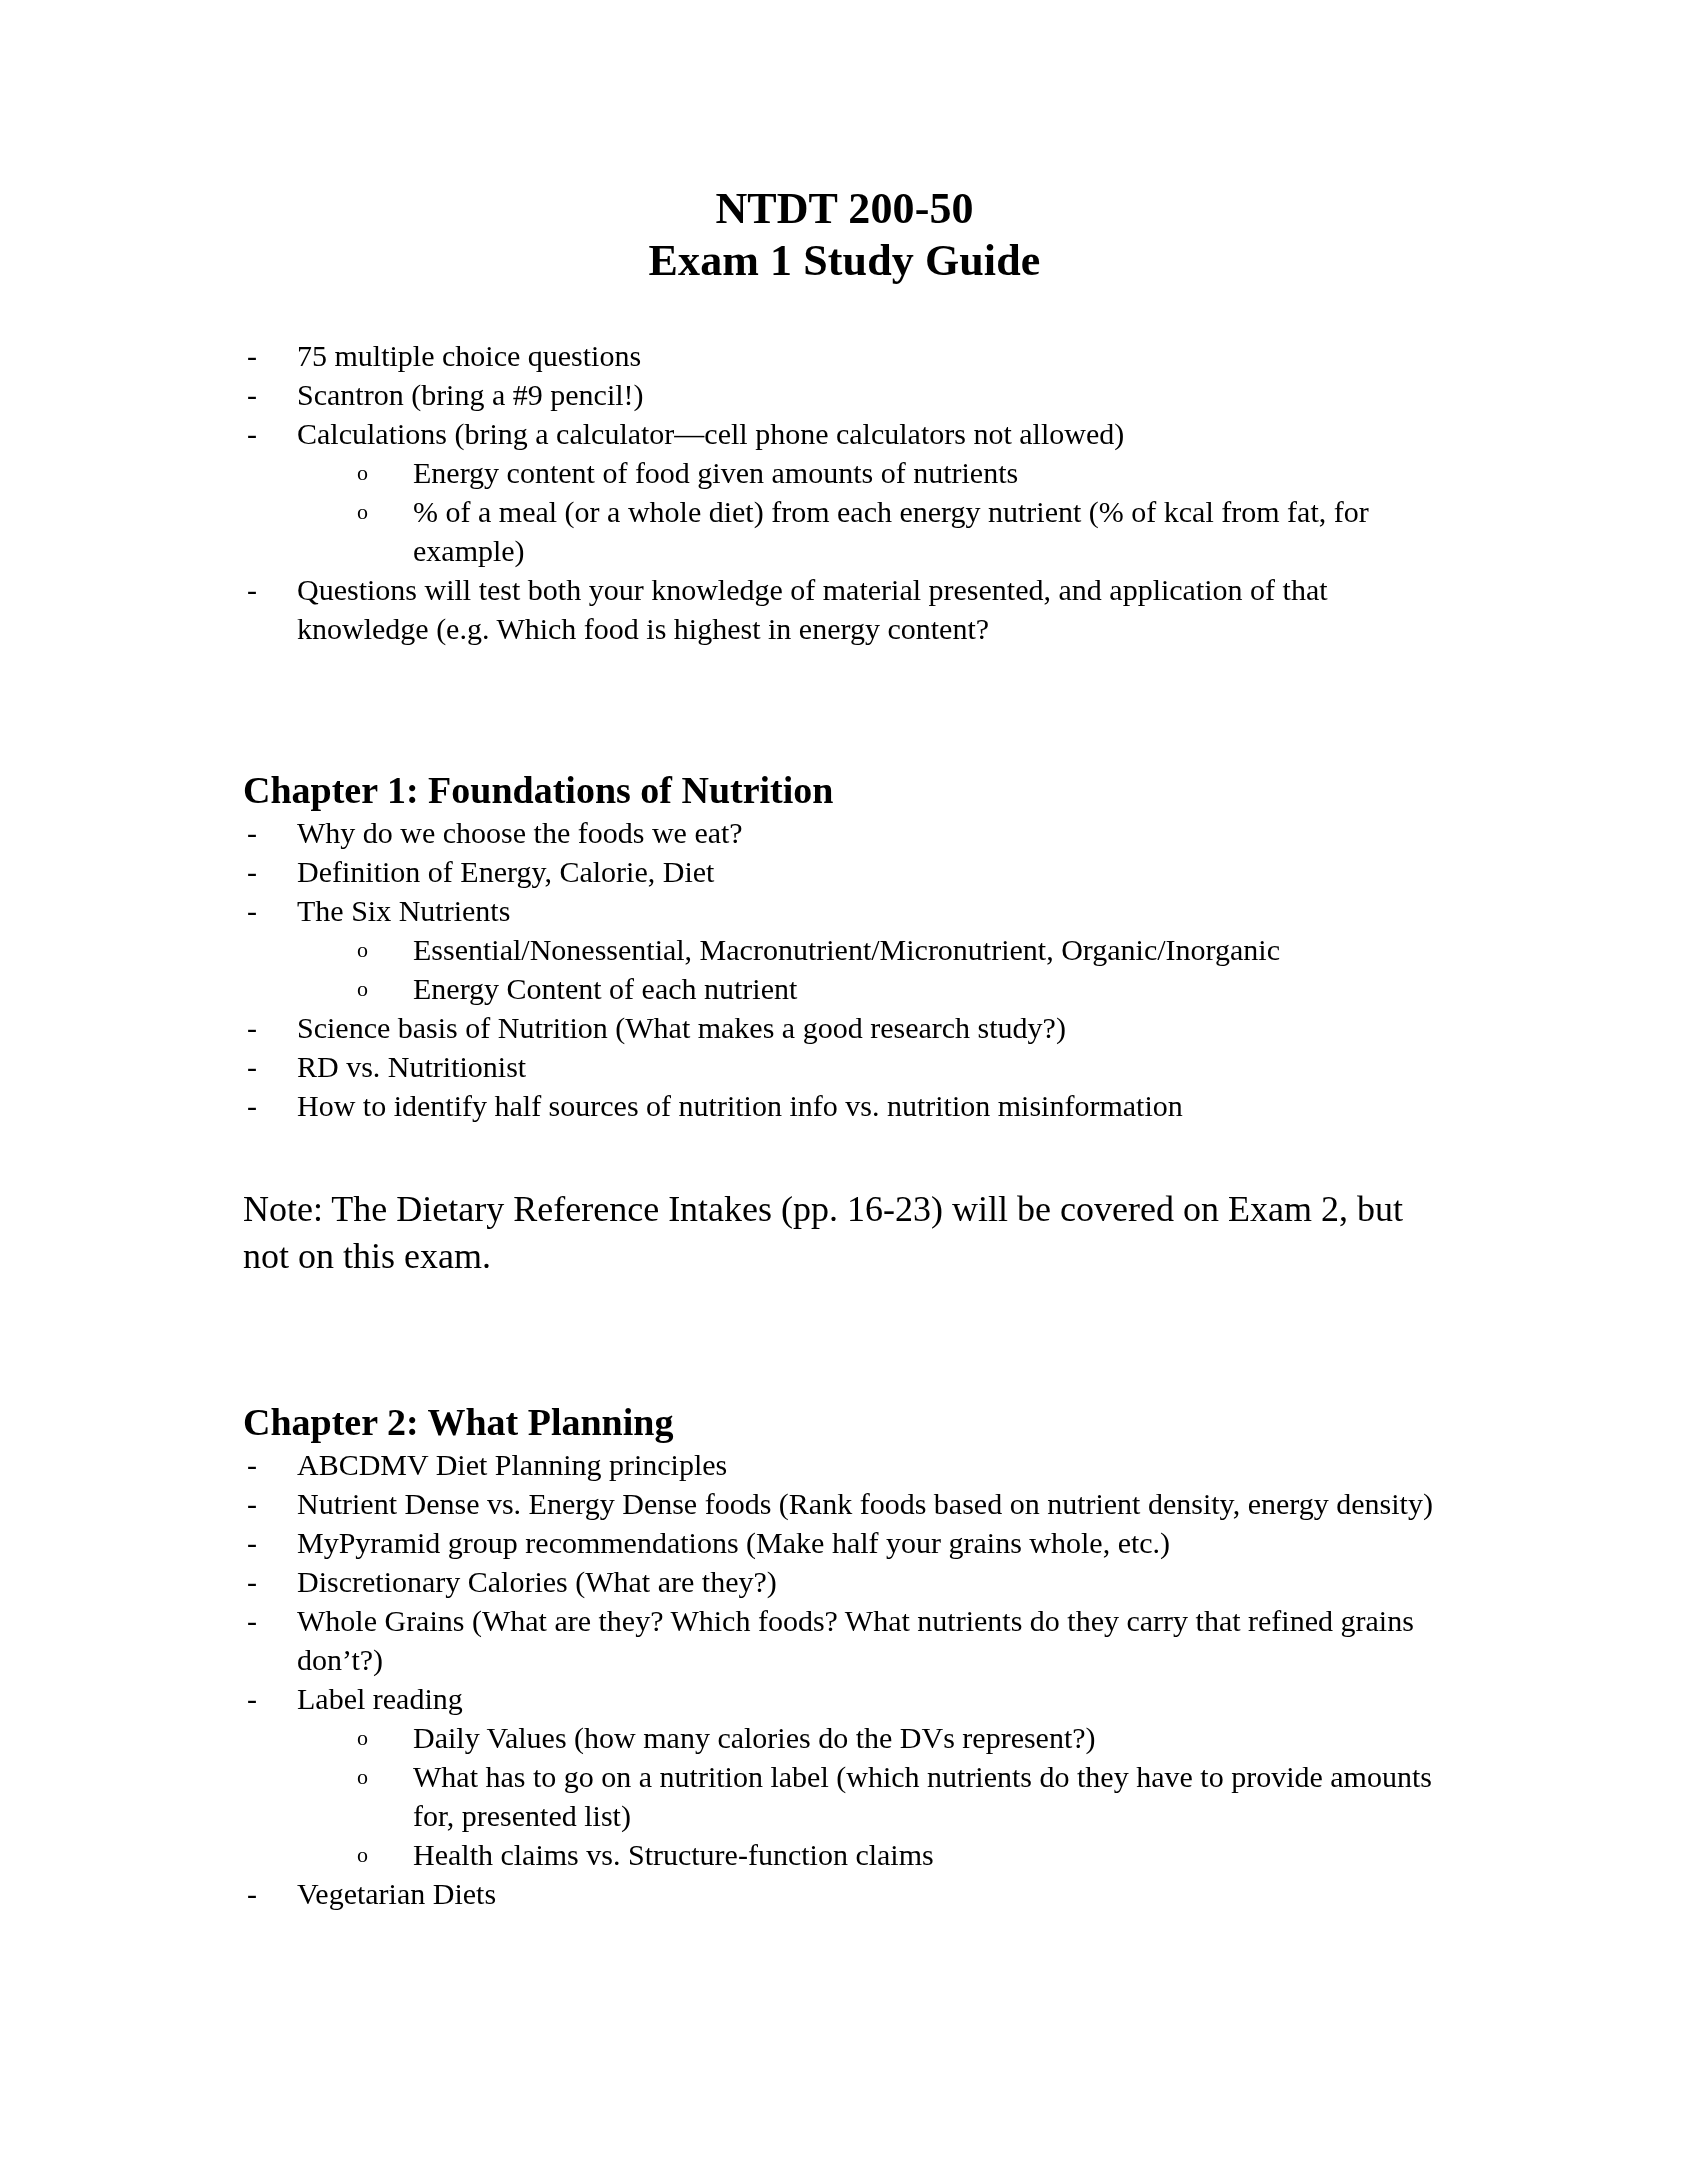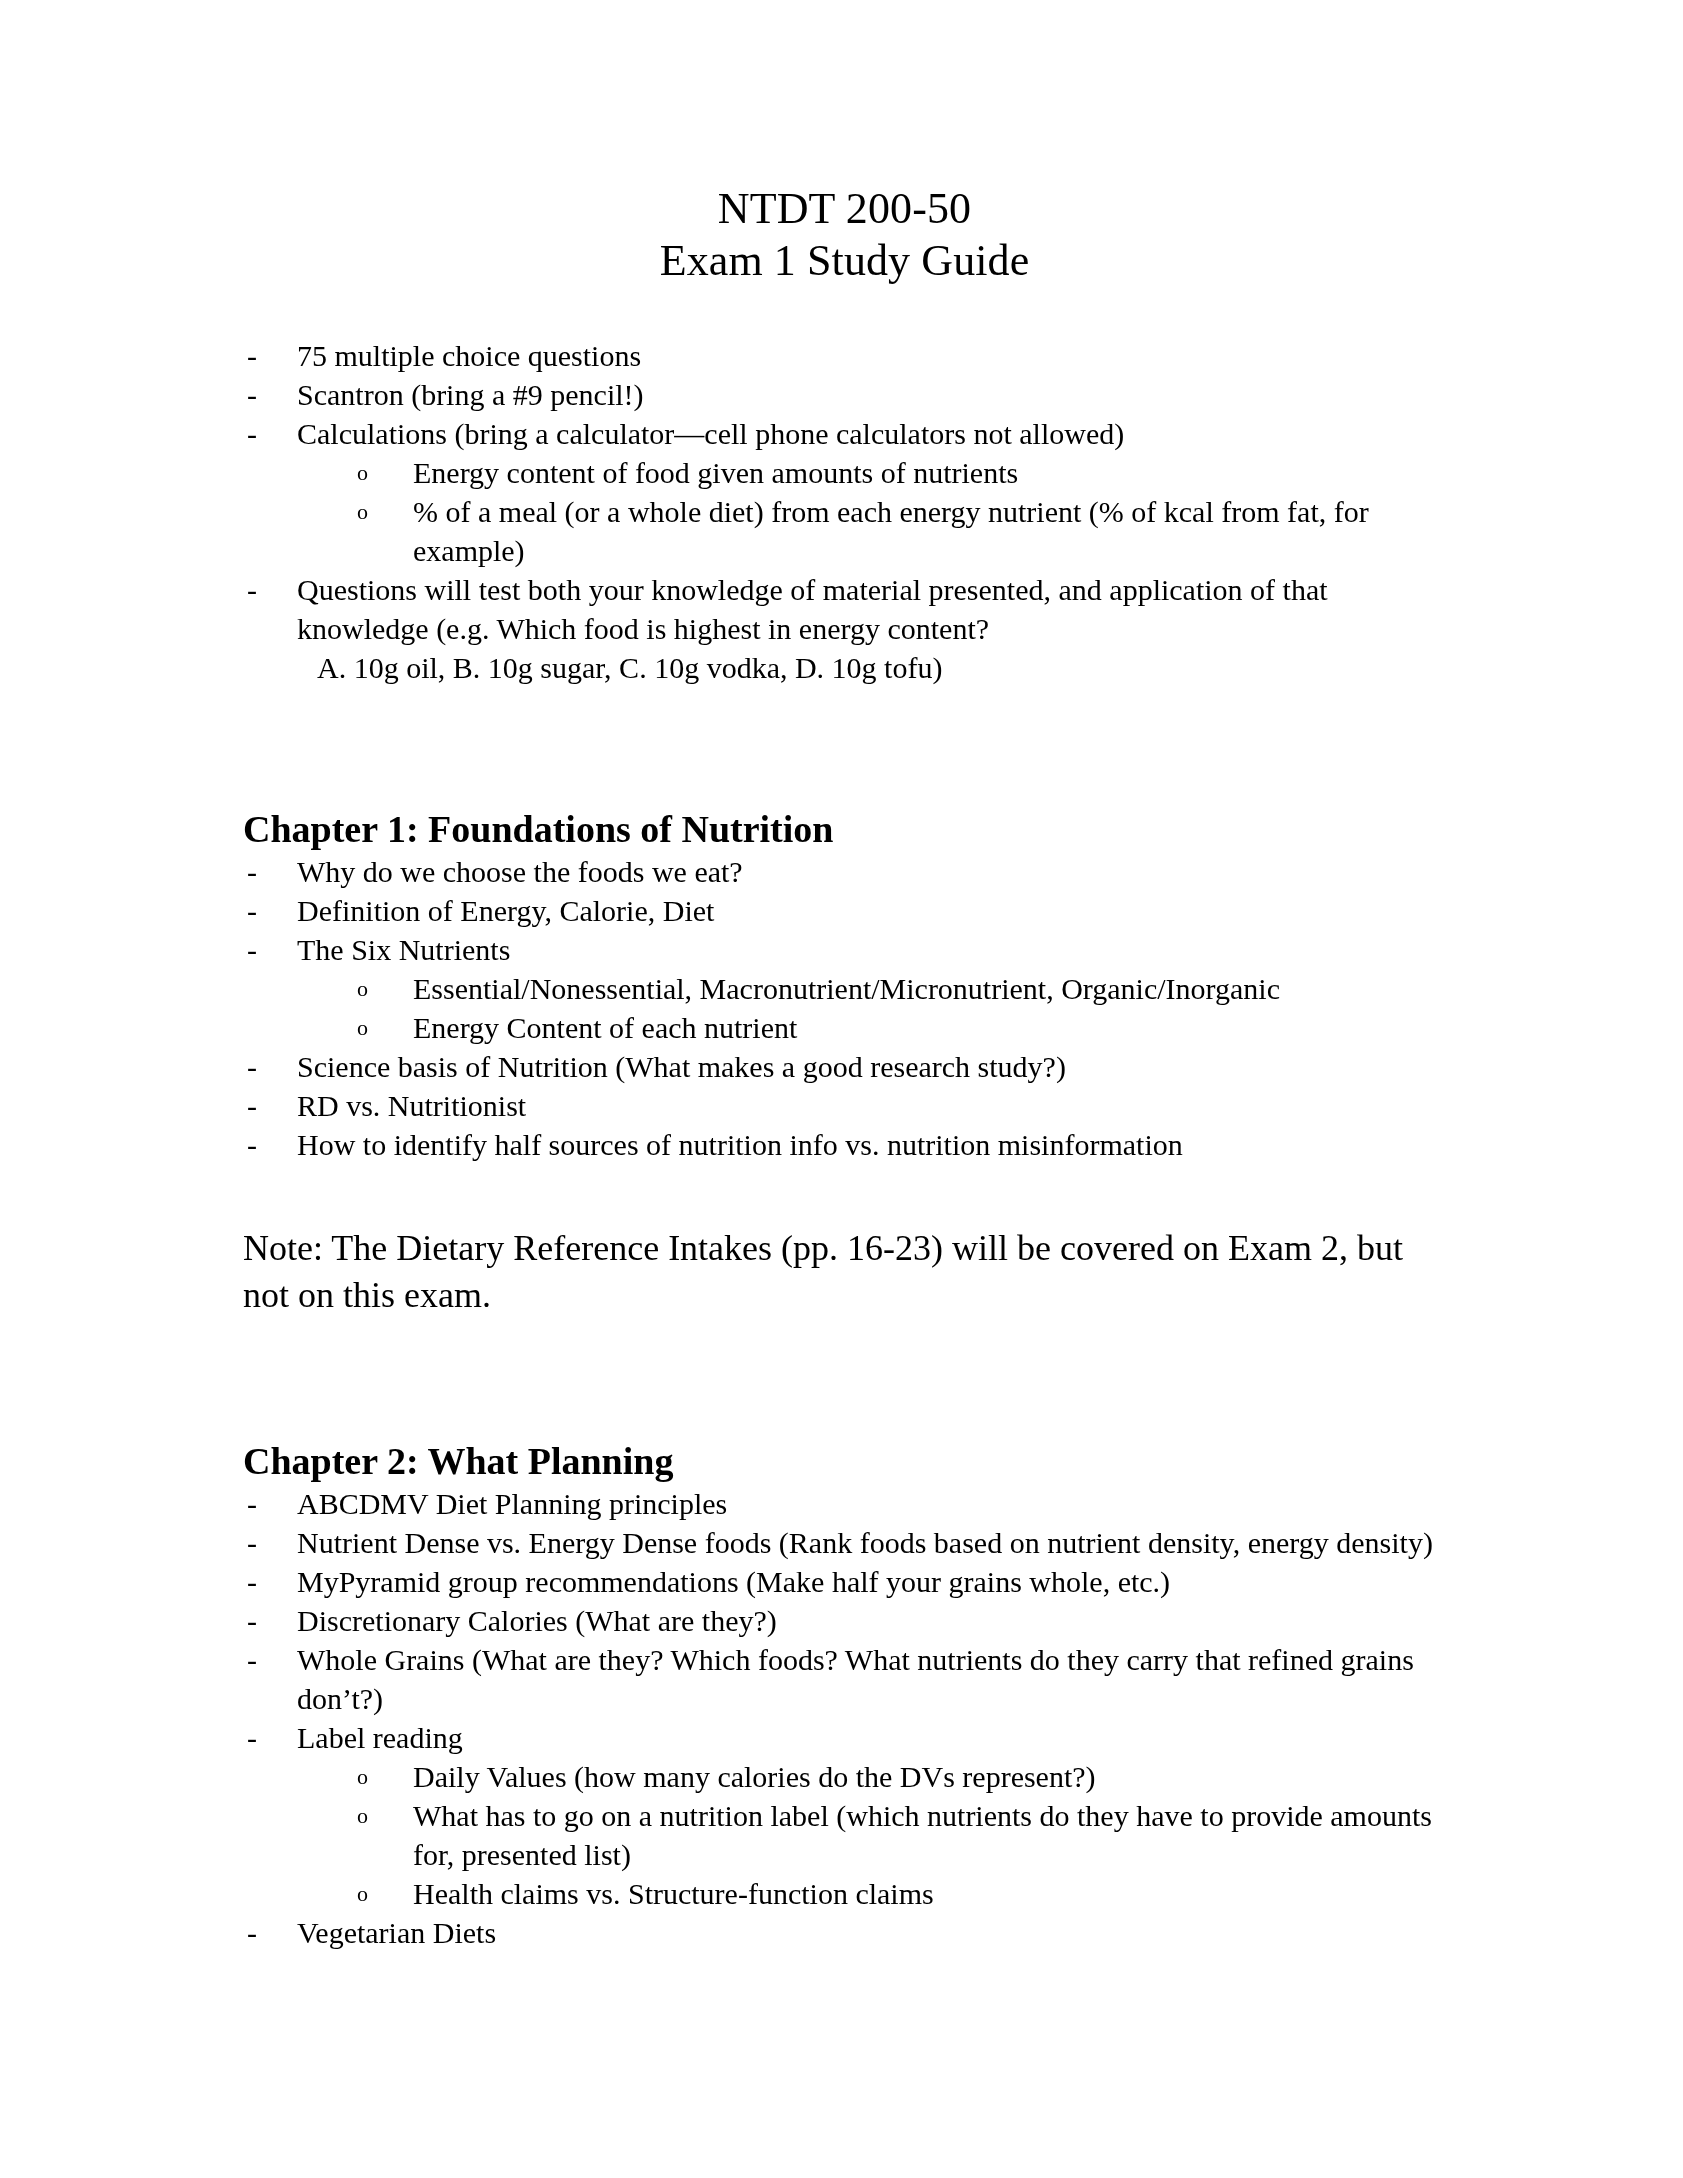--- a/index.html
+++ b/index.html
@@ -23,21 +23,21 @@
   }
   .content {
     position: absolute;
     left: 243px;
     top: 183px;
     width: 1203px;
   }
 
   .doc-title {
     text-align: center;
-    font-weight: normal;
+    font-weight: bold;
     font-size: 44px;
     line-height: 1.19;
     letter-spacing: 0.1px;
     margin: 0;
   }
 
   .spacer-after-title { height: 48px; }
 
   
   ul.lvl1 {
@@ -136,21 +136,20 @@
         <span class="circ">o</span>
         <span>% of a meal (or a whole diet) from each energy nutrient (% of kcal from fat, for example)</span>
       </li>
     </ul>
     <ul class="lvl1">
       <li>
         <span class="dash">-</span>
         <span>Questions will test both your knowledge of material presented, and application of that knowledge (e.g. Which food is highest in energy content?</span>
       </li>
     </ul>
-    <div class="plain-indent">A. 10g oil, B. 10g sugar, C. 10g vodka, D. 10g tofu)</div>
 
     <div class="gap-xl"></div>
 
     <h2 class="section-head">Chapter 1: Foundations of Nutrition</h2>
     <ul class="lvl1">
       <li>
         <span class="dash">-</span>
         <span>Why do we choose the foods we eat?</span>
       </li>
       <li>

